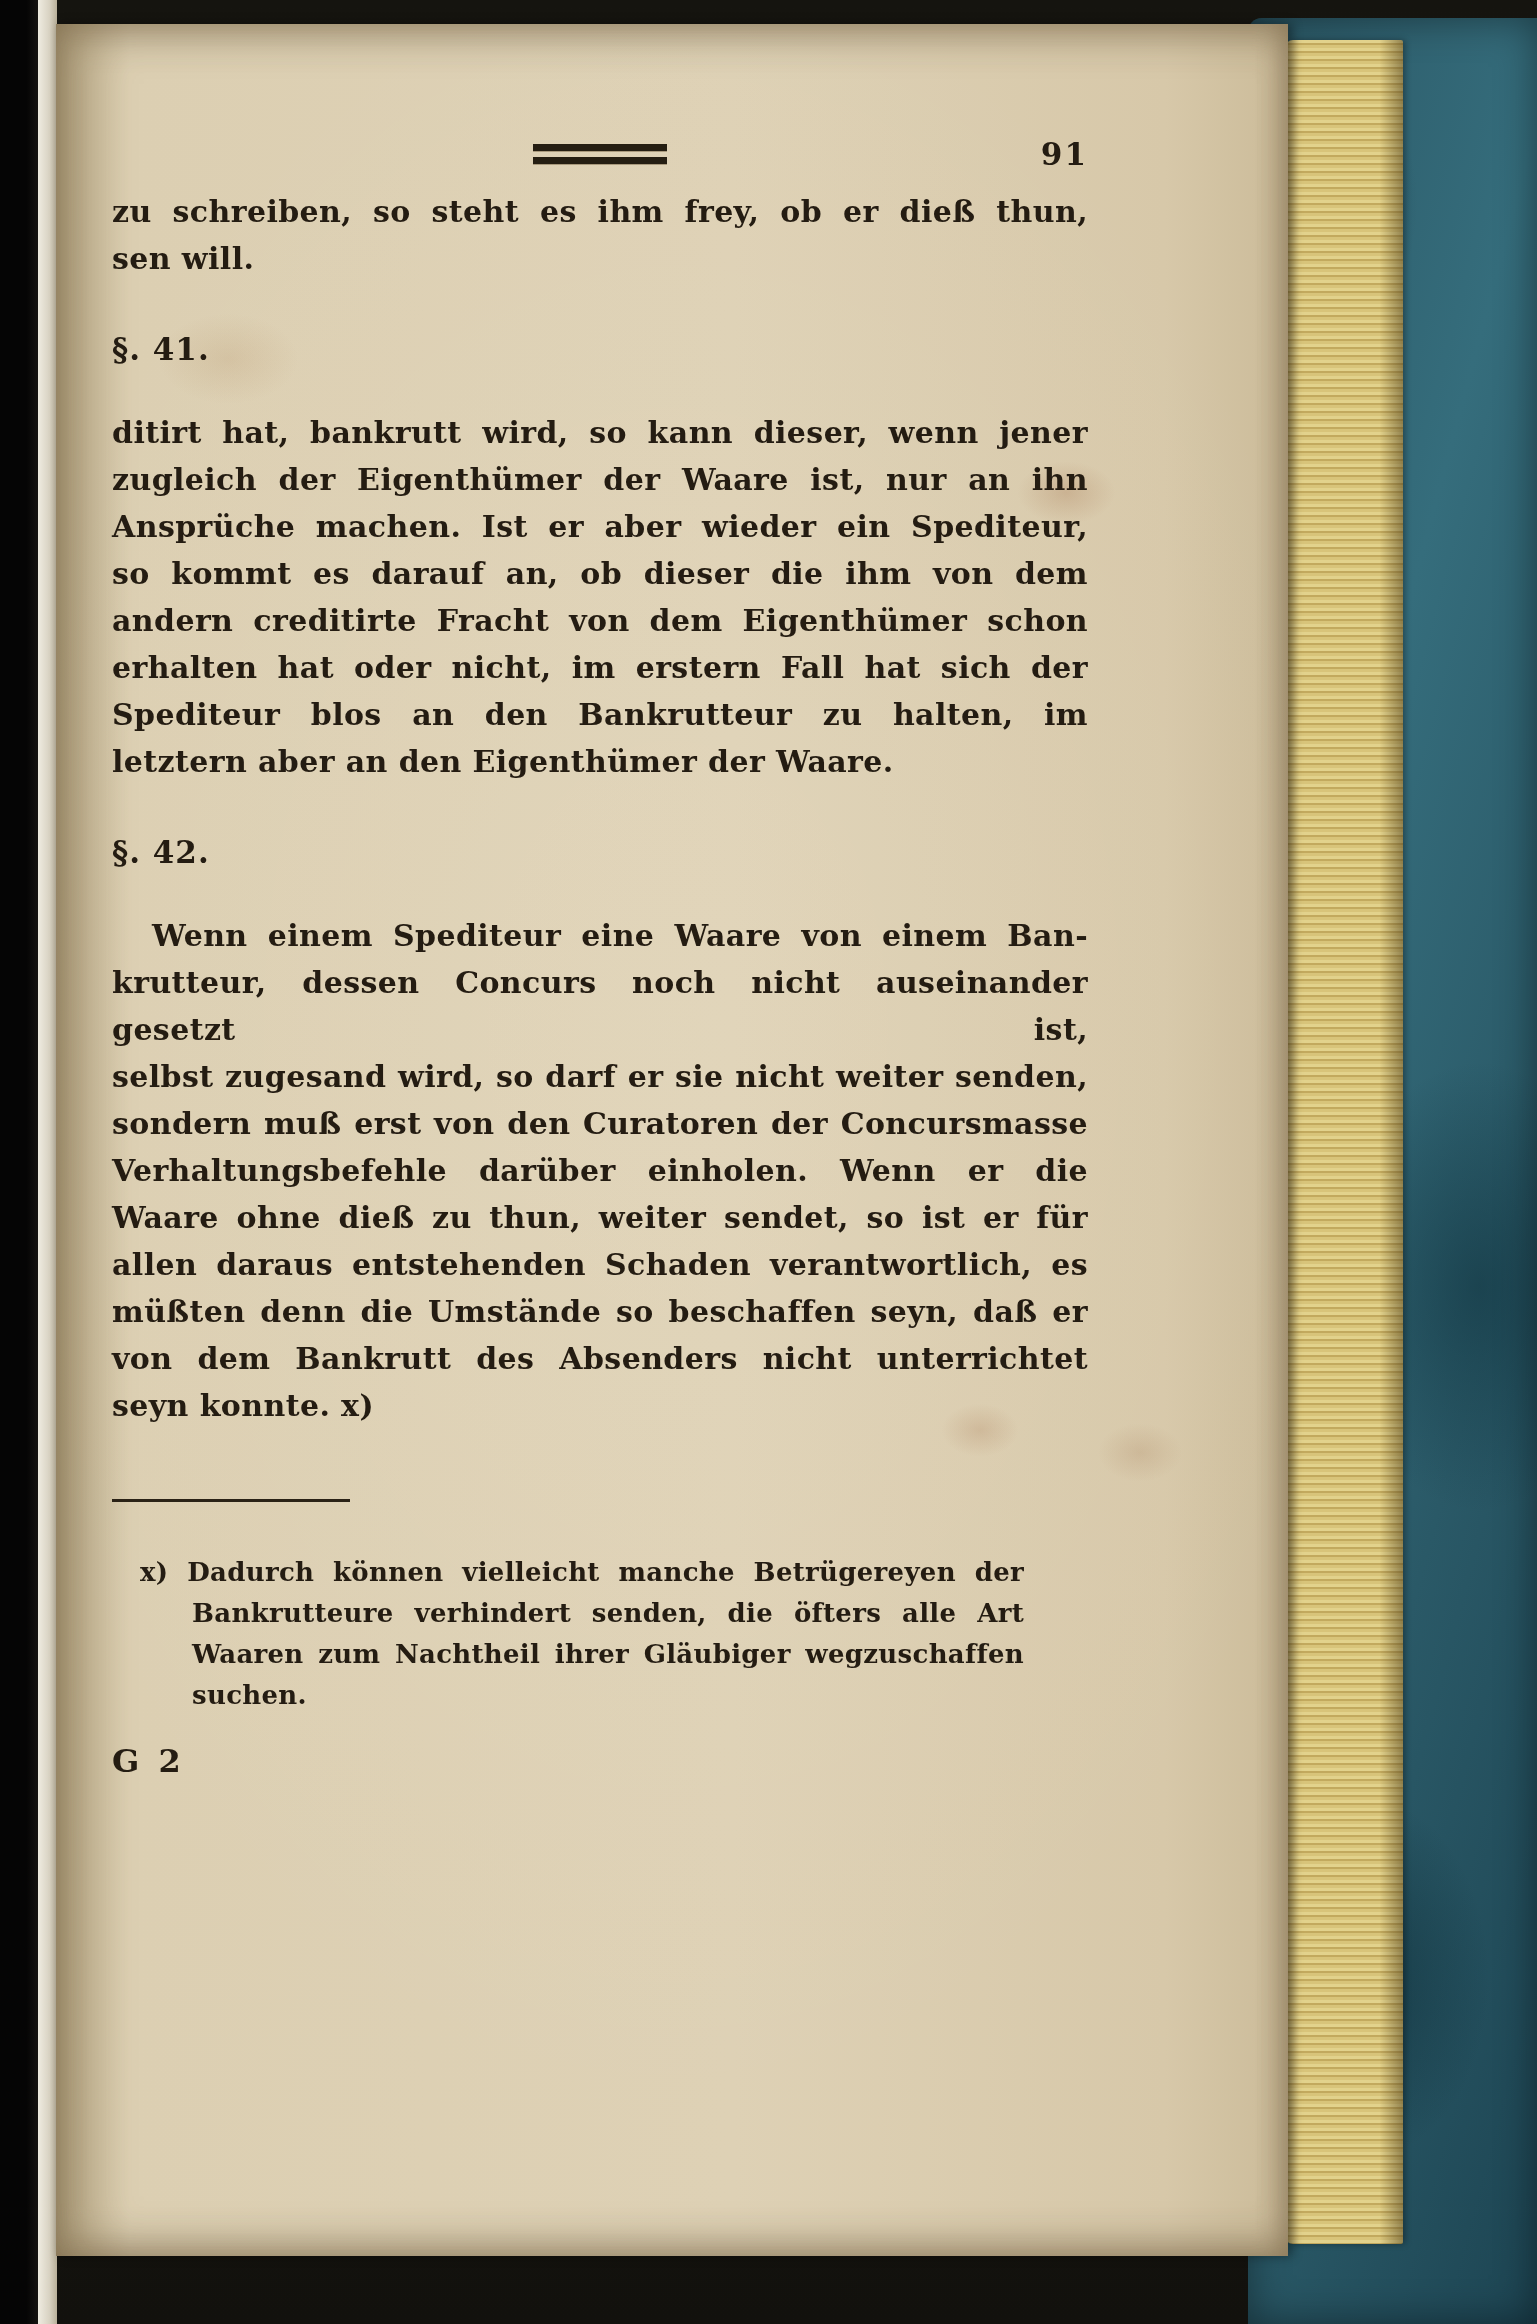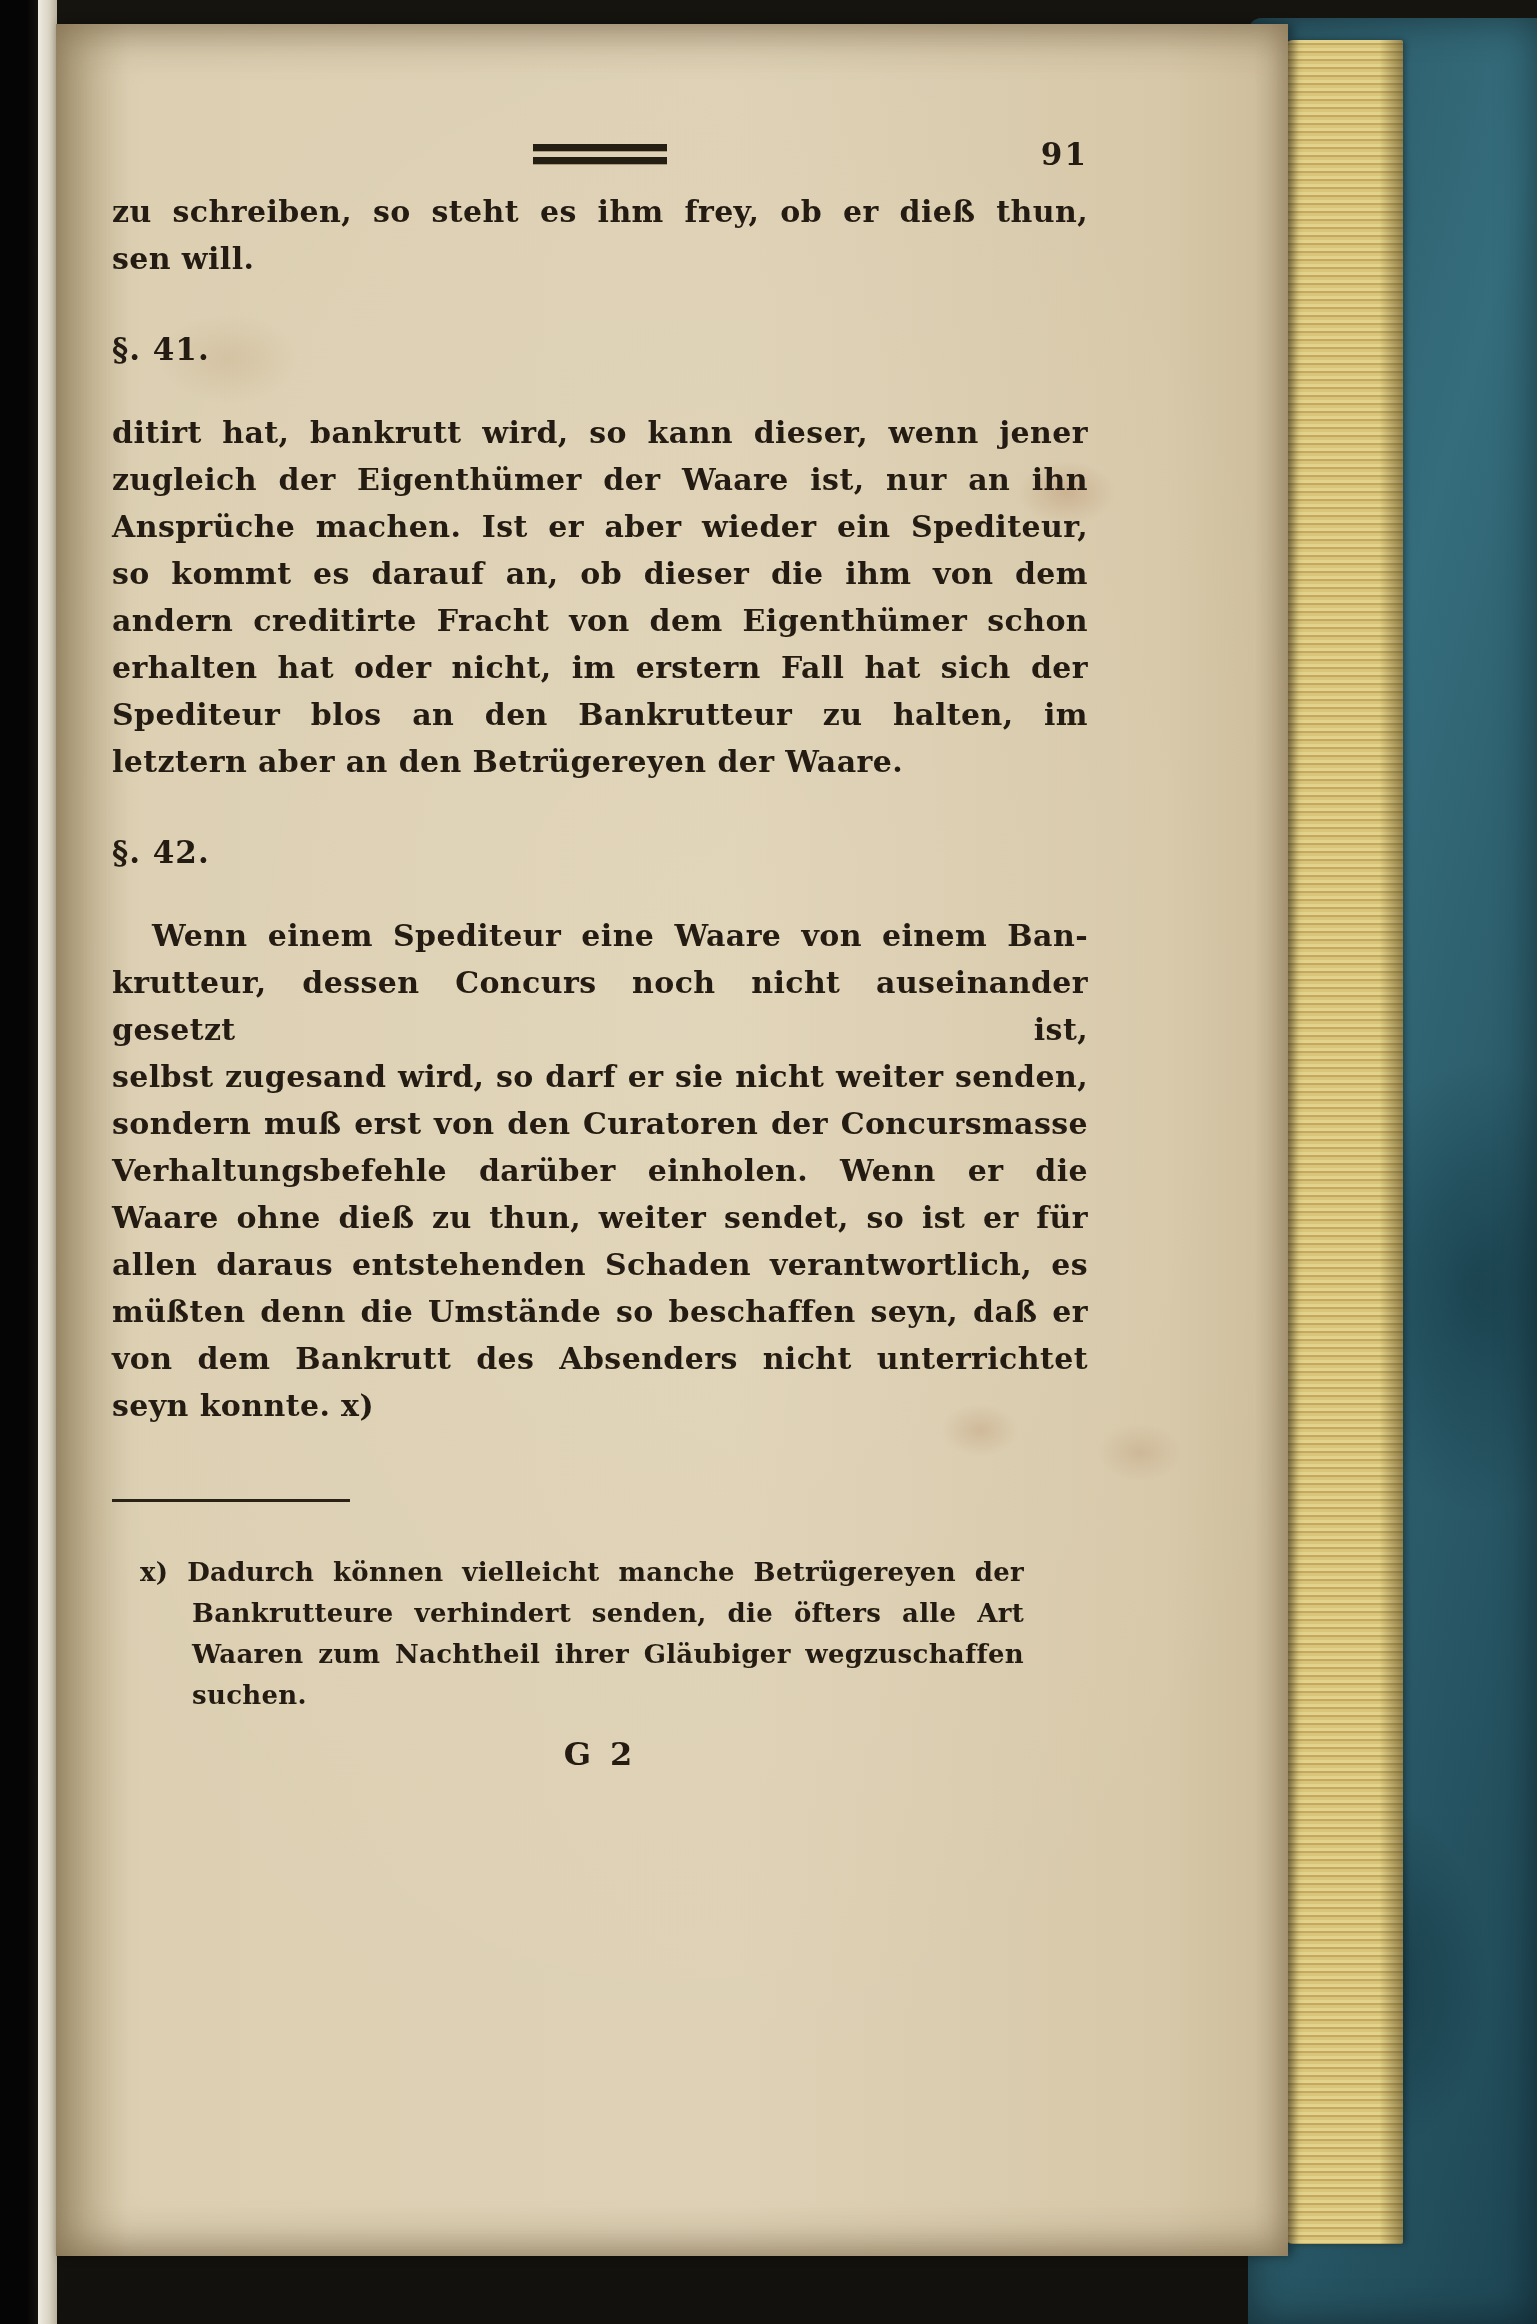--- a/index.html
+++ b/index.html
@@ -63,21 +63,21 @@
   .jline{white-space:normal;text-align:justify;text-align-last:justify;}
   .indent{text-indent:40px;}
   .heading{margin:44px 0 36px 0;text-align:left;font-size:31px;font-weight:bold;
     line-height:47px;letter-spacing:1px;}
   
   .fn-rule{margin-top:70px;width:238px;height:3px;background:#2a2216;}
   .footnote{margin-top:50px;margin-left:28px;width:884px;}
   .fn-line{font-size:26px;font-weight:bold;line-height:41px;letter-spacing:0.3px;}
   .fn-line.jline{text-align:justify;text-align-last:justify;}
   .fn-cont{padding-left:52px;}
-  .signature{margin-top:19px;text-align:center;font-size:32px;font-weight:bold;
+  .signature{margin-top:26px;font-size:32px;font-weight:bold;
     letter-spacing:4px;}
 </style>
 </head>
 <body>
 
 <div class="scene">
   <div class="spine"></div>
   <div class="left-sliver"></div>
   <div class="cover"></div>
   <div class="fore-edge"></div>
@@ -101,21 +101,21 @@
       <div class="heading">§. 41.</div>
 
       <div class="para">
         <div class="line jline">ditirt hat, bankrutt wird, so kann dieser, wenn jener</div>
         <div class="line jline">zugleich der Eigenthümer der Waare ist,  nur an ihn</div>
         <div class="line jline">Ansprüche machen.  Ist er aber wieder ein Spediteur,</div>
         <div class="line jline">so kommt es darauf an, ob dieser die ihm von dem</div>
         <div class="line jline">andern creditirte Fracht von dem Eigenthümer schon</div>
         <div class="line jline">erhalten hat oder nicht, im erstern Fall hat sich der</div>
         <div class="line jline">Spediteur blos an den Bankrutteur zu halten, im</div>
-        <div class="line">letztern aber an den Betrügereyen der Waare.</div>
+        <div class="line">letztern aber an den Eigenthümer der Waare.</div>
       </div>
 
       <div class="heading">§. 42.</div>
 
       <div class="para">
         <div class="line jline indent">Wenn einem Spediteur eine Waare von einem Ban-</div>
         <div class="line jline">krutteur, dessen Concurs noch nicht auseinander gesetzt ist,</div>
         <div class="line jline">selbst zugesand wird, so darf er sie nicht weiter senden,</div>
         <div class="line jline">sondern muß erst von den Curatoren der Concursmasse</div>
         <div class="line jline">Verhaltungsbefehle darüber einholen.  Wenn er die</div>

